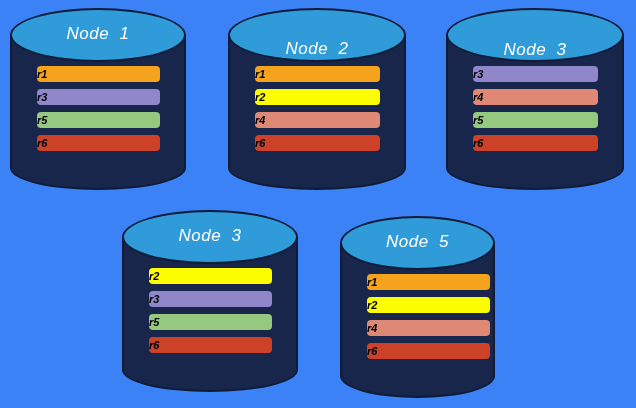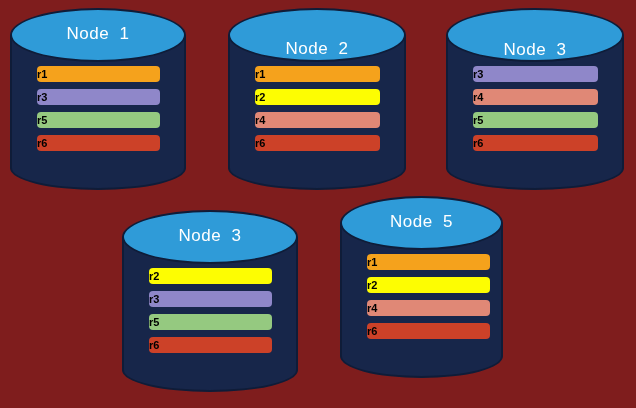--- a/index.html
+++ b/index.html
@@ -62,21 +62,21 @@
     color:#000000;
     font-size:11px;
     font-weight:bold;
     line-height:16px;
     box-sizing:border-box;
   }
 </style>
 </head>
 <body>
 
-<div id="stage" style="background: #7f1d1d;">
+<div id="stage" style="background: #3b82f6; font-style: italic;">
     <div class="node" style="left: 10px; top: 8px; width: 176px; height: 182px;">
       <div class="cyl-body" style="top: 27px; height: 155px; background: rgb(23, 38, 74); border-color: rgb(15, 28, 56);"></div>
       <div class="cyl-side" style="top: 27px; height: 115px; background: rgb(23, 38, 74); border-left-color: rgb(15, 28, 56); border-right-color: rgb(15, 28, 56);"></div>
       <div class="cyl-top" style="top: 0px; height: 54px; background: rgb(47, 155, 216); border-color: rgb(15, 28, 56);"></div>
       <div class="node-label" style="top: 16px;">Node  1</div>
       <div class="bars" style="left: 0px; top: 0px; width: 176px; height: 182px;">
         <div class="bar" style="left: 27px; width: 123px; top: 58px; background: rgb(245, 162, 28);">r1</div>
         <div class="bar" style="left: 27px; width: 123px; top: 81px; background: rgb(143, 135, 201);">r3</div>
         <div class="bar" style="left: 27px; width: 123px; top: 104px; background: rgb(149, 201, 128);">r5</div>
         <div class="bar" style="left: 27px; width: 123px; top: 127px; background: rgb(204, 65, 40);">r6</div>
@@ -111,21 +111,21 @@
       <div class="cyl-side" style="top: 27px; height: 115px; background: rgb(23, 38, 74); border-left-color: rgb(15, 28, 56); border-right-color: rgb(15, 28, 56);"></div>
       <div class="cyl-top" style="top: 0px; height: 54px; background: rgb(47, 155, 216); border-color: rgb(15, 28, 56);"></div>
       <div class="node-label" style="top: 16px;">Node  3</div>
       <div class="bars" style="left: 0px; top: 0px; width: 176px; height: 182px;">
         <div class="bar" style="left: 27px; width: 123px; top: 58px; background: rgb(253, 253, 2);">r2</div>
         <div class="bar" style="left: 27px; width: 123px; top: 81px; background: rgb(143, 135, 201);">r3</div>
         <div class="bar" style="left: 27px; width: 123px; top: 104px; background: rgb(149, 201, 128);">r5</div>
         <div class="bar" style="left: 27px; width: 123px; top: 127px; background: rgb(204, 65, 40);">r6</div>
       </div>
     </div>
-    <div class="node" style="left: 340px; top: 196px; width: 155px; height: 182px; padding-left: 8px;">
+    <div class="node" style="left: 340px; top: 216px; width: 155px; height: 182px;">
       <div class="cyl-body" style="top: 27px; height: 155px; background: rgb(23, 38, 74); border-color: rgb(15, 28, 56);"></div>
       <div class="cyl-side" style="top: 27px; height: 115px; background: rgb(23, 38, 74); border-left-color: rgb(15, 28, 56); border-right-color: rgb(15, 28, 56);"></div>
       <div class="cyl-top" style="top: 0px; height: 54px; background: rgb(47, 155, 216); border-color: rgb(15, 28, 56);"></div>
       <div class="node-label" style="top: 16px;">Node  5</div>
       <div class="bars" style="left: 0px; top: 0px; width: 176px; height: 182px;">
         <div class="bar" style="left: 27px; width: 123px; top: 58px; background: rgb(245, 162, 28);">r1</div>
         <div class="bar" style="left: 27px; width: 123px; top: 81px; background: rgb(253, 253, 2);">r2</div>
         <div class="bar" style="left: 27px; width: 123px; top: 104px; background: rgb(224, 136, 118);">r4</div>
         <div class="bar" style="left: 27px; width: 123px; top: 127px; background: rgb(204, 65, 40);">r6</div>
       </div>

